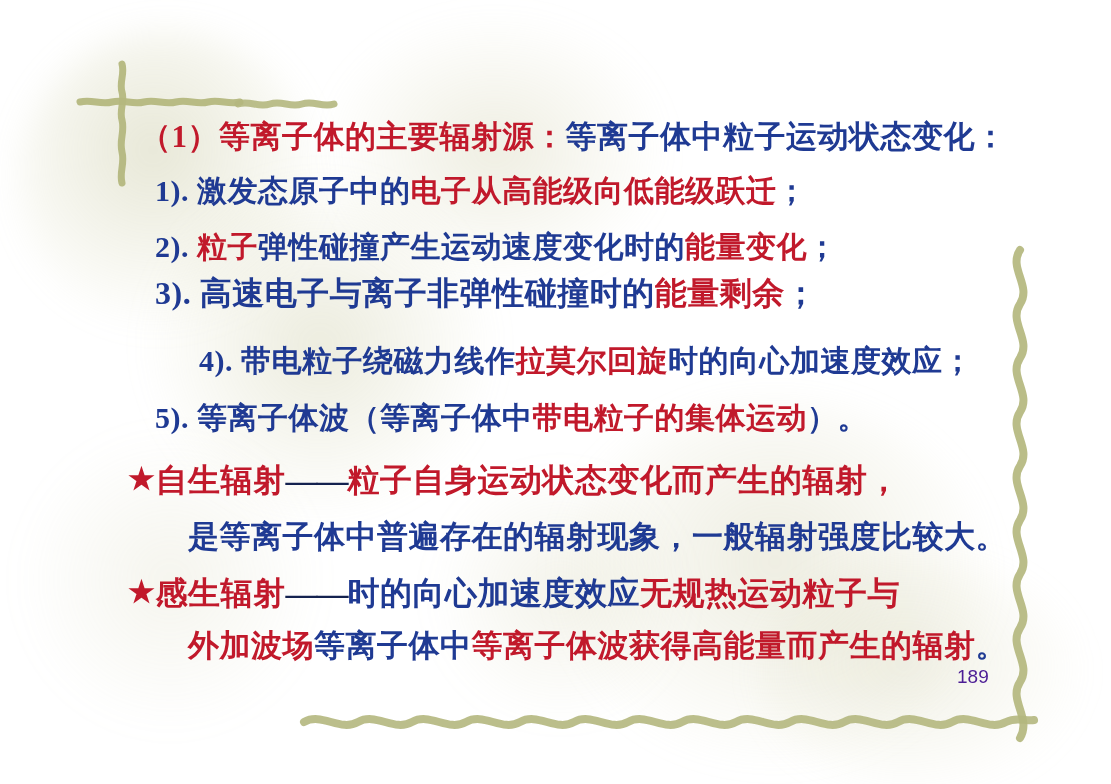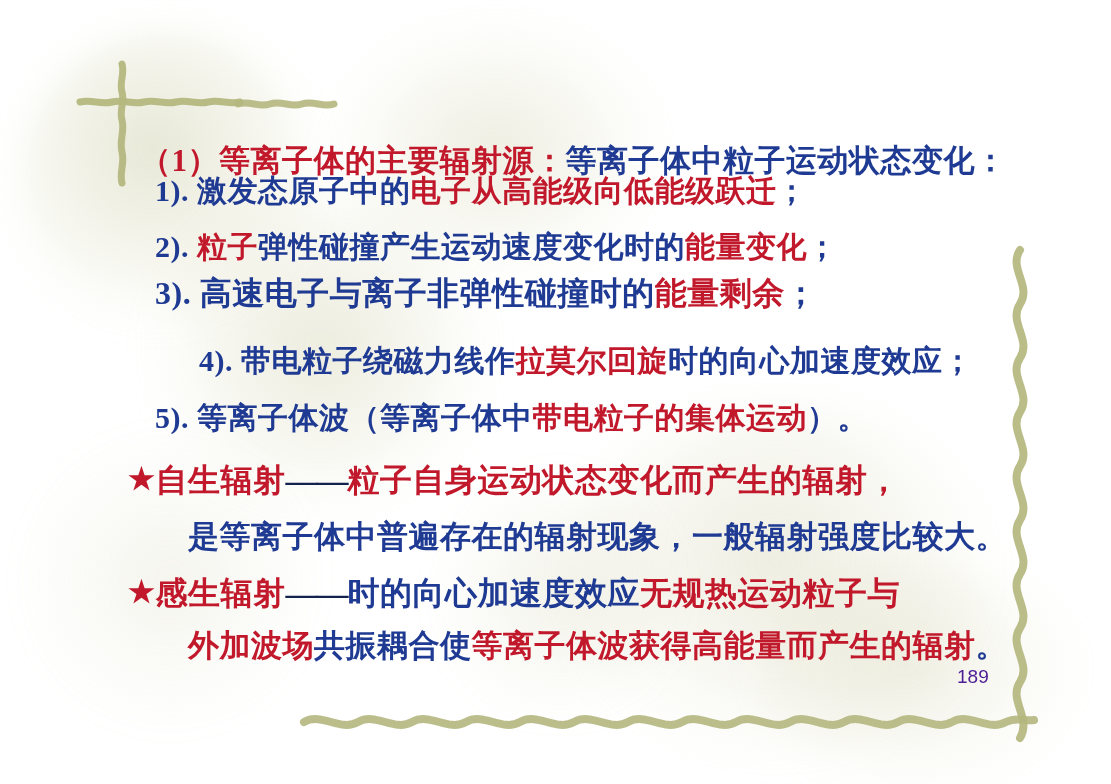--- a/index.html
+++ b/index.html
@@ -67,21 +67,21 @@
   .line {
     position: absolute;
     white-space: nowrap;
     font-weight: bold;
     letter-spacing: 0.5px;
   }
   .red   { color: #c1192b; }
   .blue  { color: #1f3a93; }
   .dark  { color: #14224f; }
 
-  .l-title { left: 140px; top: 116px; font-size: 31px; margin-top: 24px; }
+  .l-title { left: 140px; top: 116px; font-size: 31px; }
   .l-1     { left: 155px; top: 171px; font-size: 30px; }
   .l-2     { left: 155px; top: 227px; font-size: 30px; }
   .l-3     { left: 155px; top: 272px; font-size: 32px; }
   .l-4     { left: 155px; top: 341px; font-size: 30px; margin-left: 44px; }
   .l-5     { left: 155px; top: 398px; font-size: 30px; text-align: center; }
   .l-s1    { left: 128px; top: 459px; font-size: 32px; }
   .l-s1b   { left: 188px; top: 516px; font-size: 31px; }
   .l-s2    { left: 128px; top: 572px; font-size: 32px; }
   .l-s2b   { left: 188px; top: 625px; font-size: 31px; }
 
@@ -180,20 +180,20 @@
 
     <div class="line l-s1b">
       <span class="blue">是等离子体中普遍存在的辐射现象，一般辐射强度比较大。</span>
     </div>
 
     <div class="line l-s2">
       <span class="red star">★</span><span class="red">感生辐射</span><span class="dark emdash">——</span><span class="blue">时的向心加速度效应</span><span class="red">无规热运动粒子与</span>
     </div>
 
     <div class="line l-s2b">
-      <span class="red">外加波场</span><span class="blue">共振耦合使</span><span class="red">等离子体波获得高能量而产生的辐射</span><span class="blue">。</span>
+      <span class="red">外加波场</span><span class="blue">等离子体中</span><span class="red">等离子体波获得高能量而产生的辐射</span><span class="blue">。</span>
     </div>
 
   </div>
 
   <div class="pagenum">189</div>
 
 </div>
 
 </body></html>

